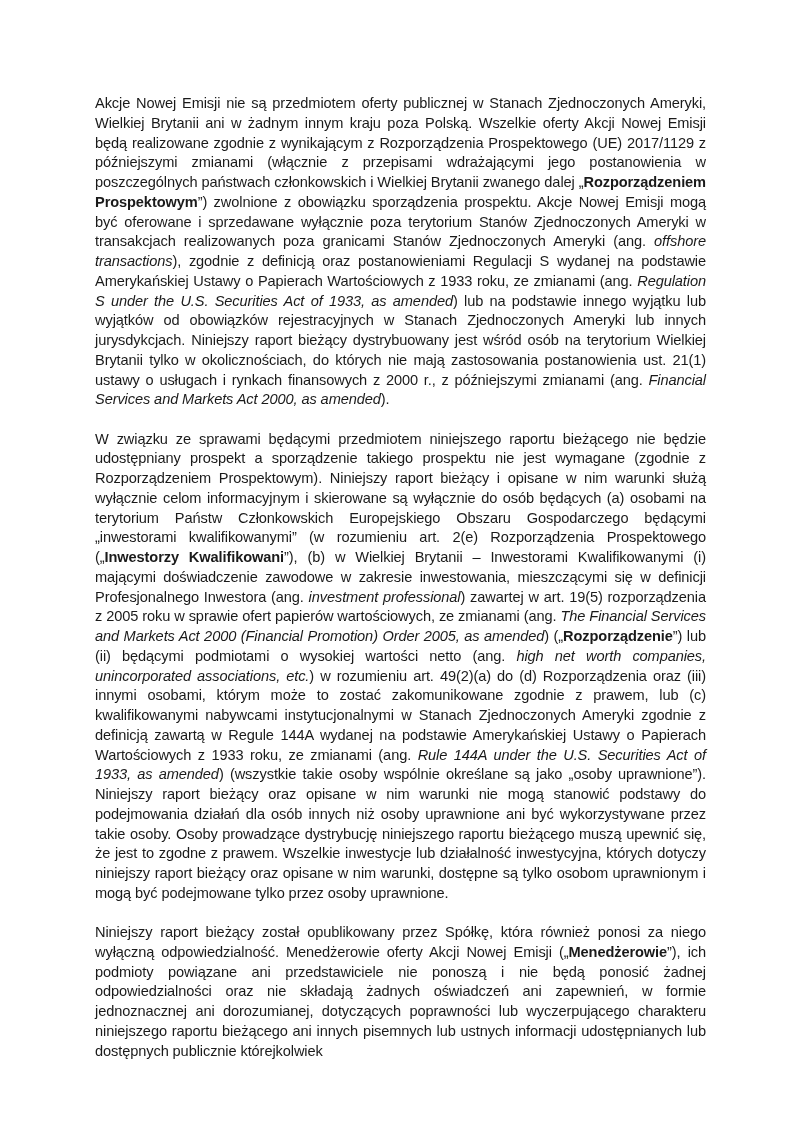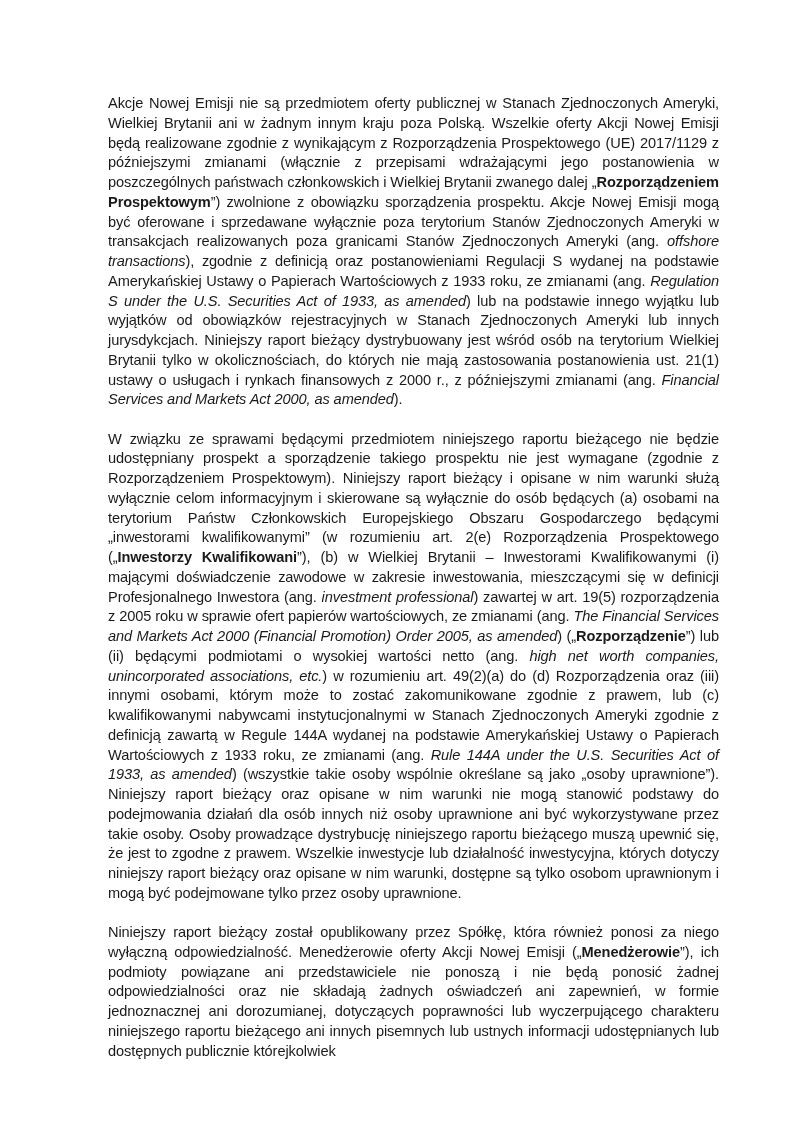--- a/index.html
+++ b/index.html
@@ -1,19 +1,19 @@
 <!DOCTYPE html>
 <html><head>
   <meta charset="utf-8">
   <style>
     html, body { margin: 0; padding: 0; background: #ffffff; }
     body { width: 800px; height: 1131px; position: relative; overflow: hidden; }
     .page {
       position: absolute;
-      left: 108px;
+      left: 95px;
       top: 94px;
       width: 611px;
       font-family: "Liberation Sans", sans-serif;
       font-size: 14.6px;
       line-height: 19.75px;
       color: #1a1a1a;
       text-align: justify;
       letter-spacing: -0.1px;
     }
     .para { margin: 0 0 19.5px 0; }

